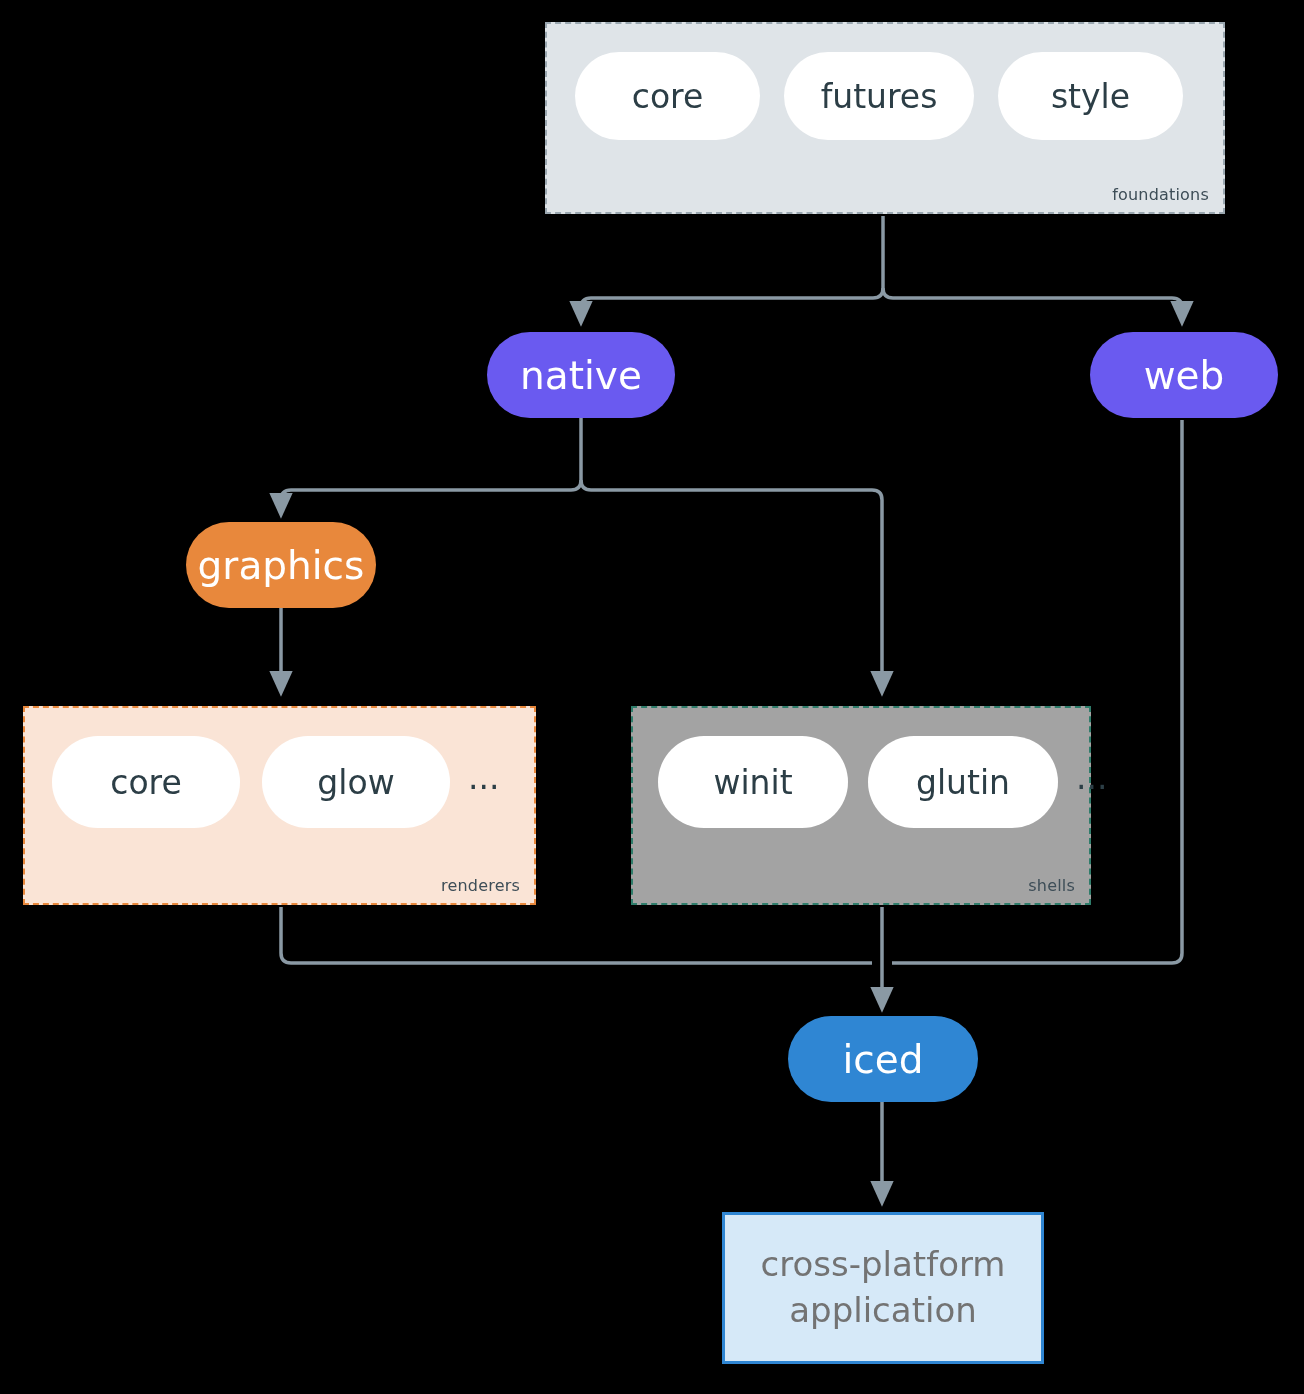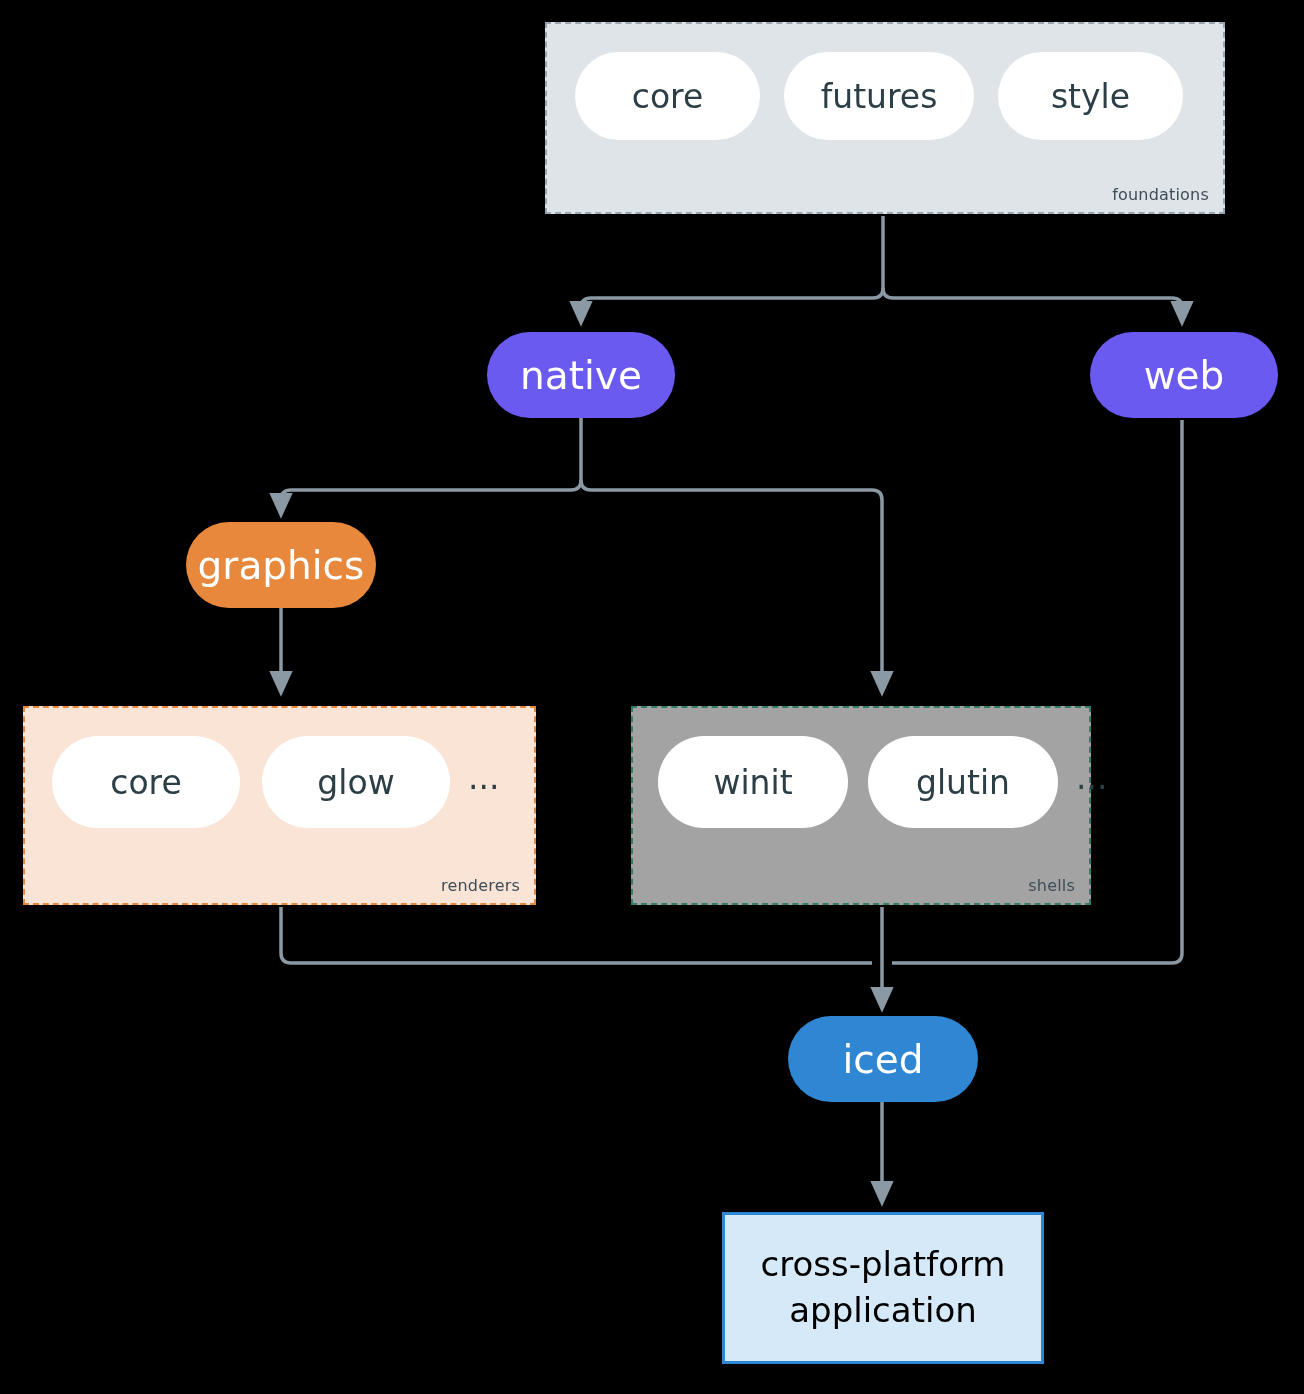--- a/index.html
+++ b/index.html
@@ -108,21 +108,21 @@
   
   .rect-node {
     position: absolute;
     background: #d6e9f8;
     border: 3px solid #2f86d3;
     display: flex;
     flex-direction: column;
     align-items: center;
     justify-content: center;
     font-size: 34px;
-    color: #000000;
+    color: #737373;
     line-height: 1.35;
     box-sizing: border-box;
     text-align: center;
   }
 </style>
 </head>
 <body>
 
 <div id="canvas">
 

